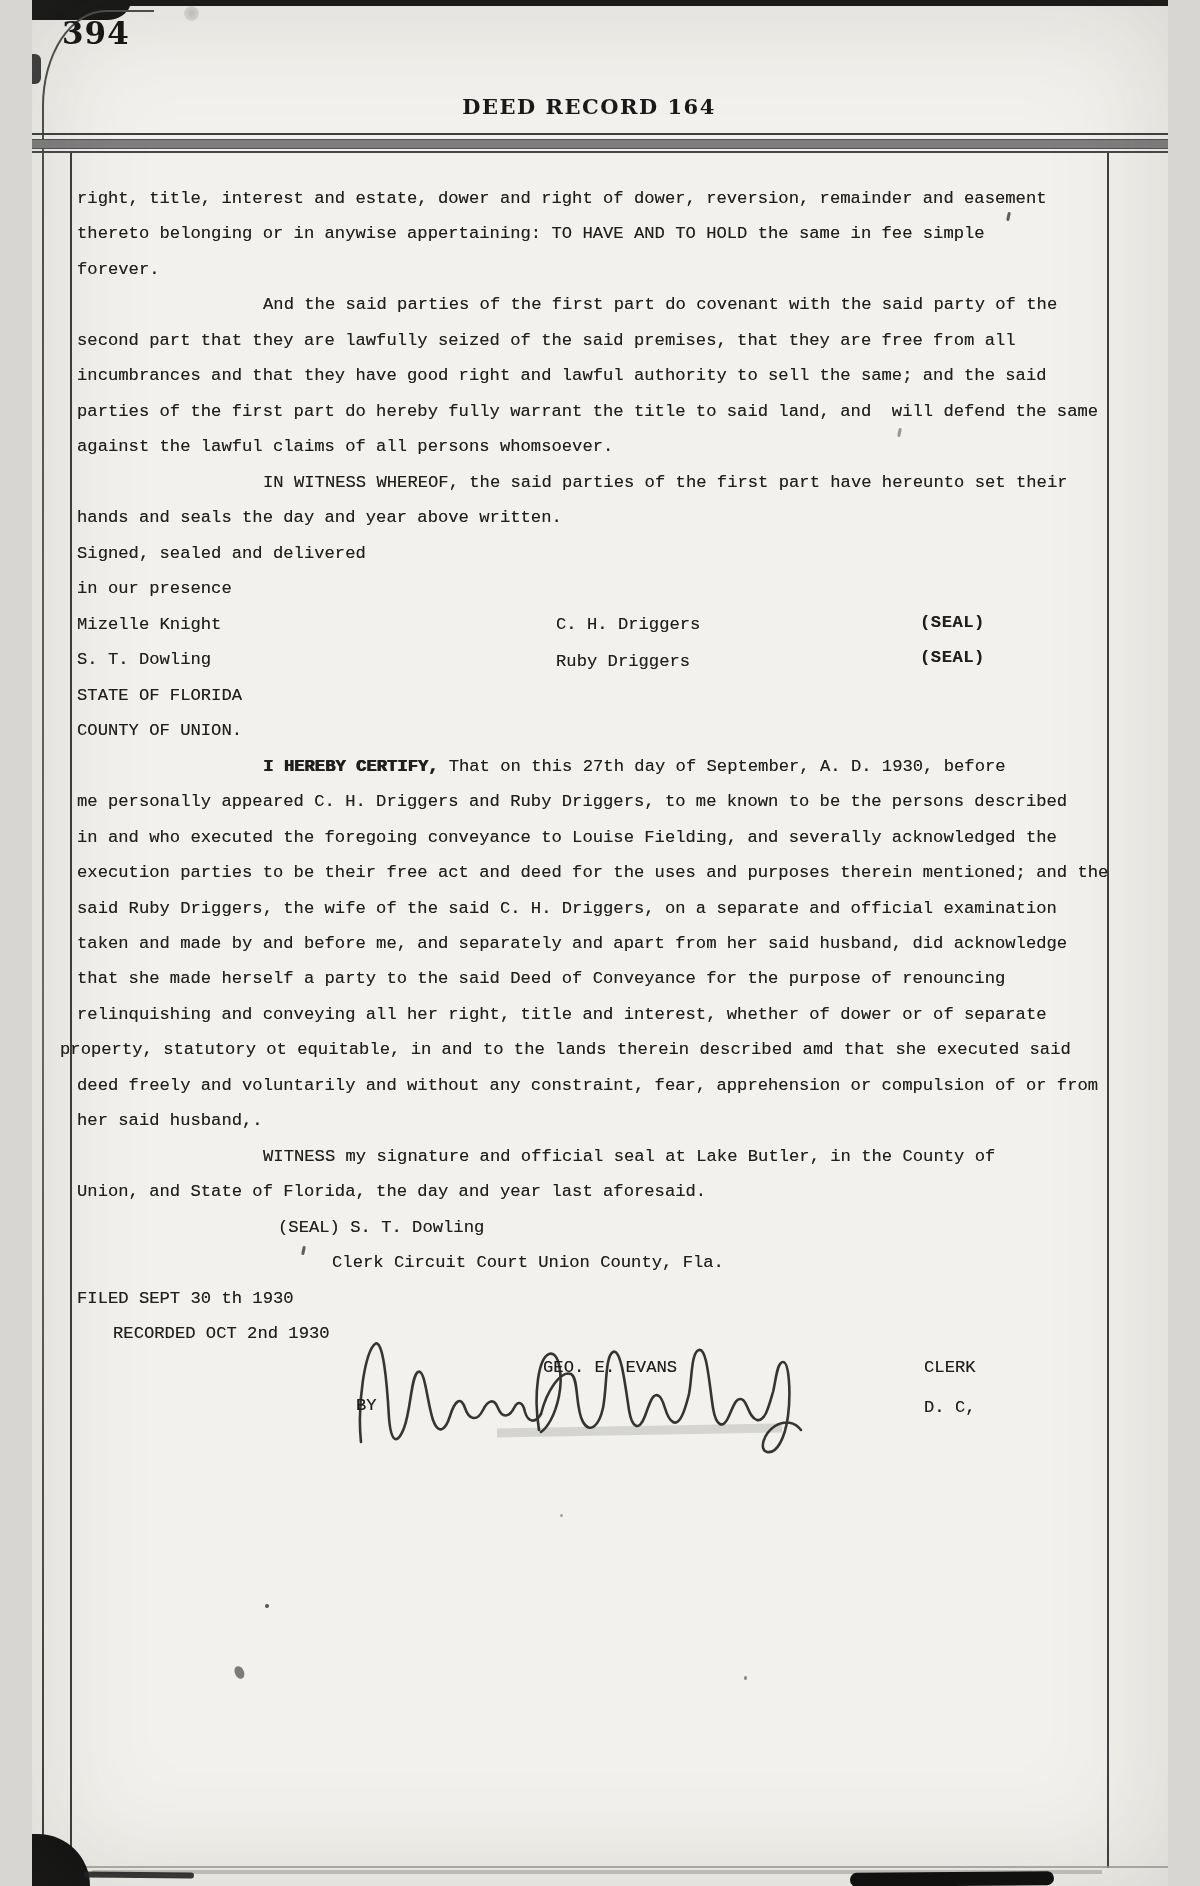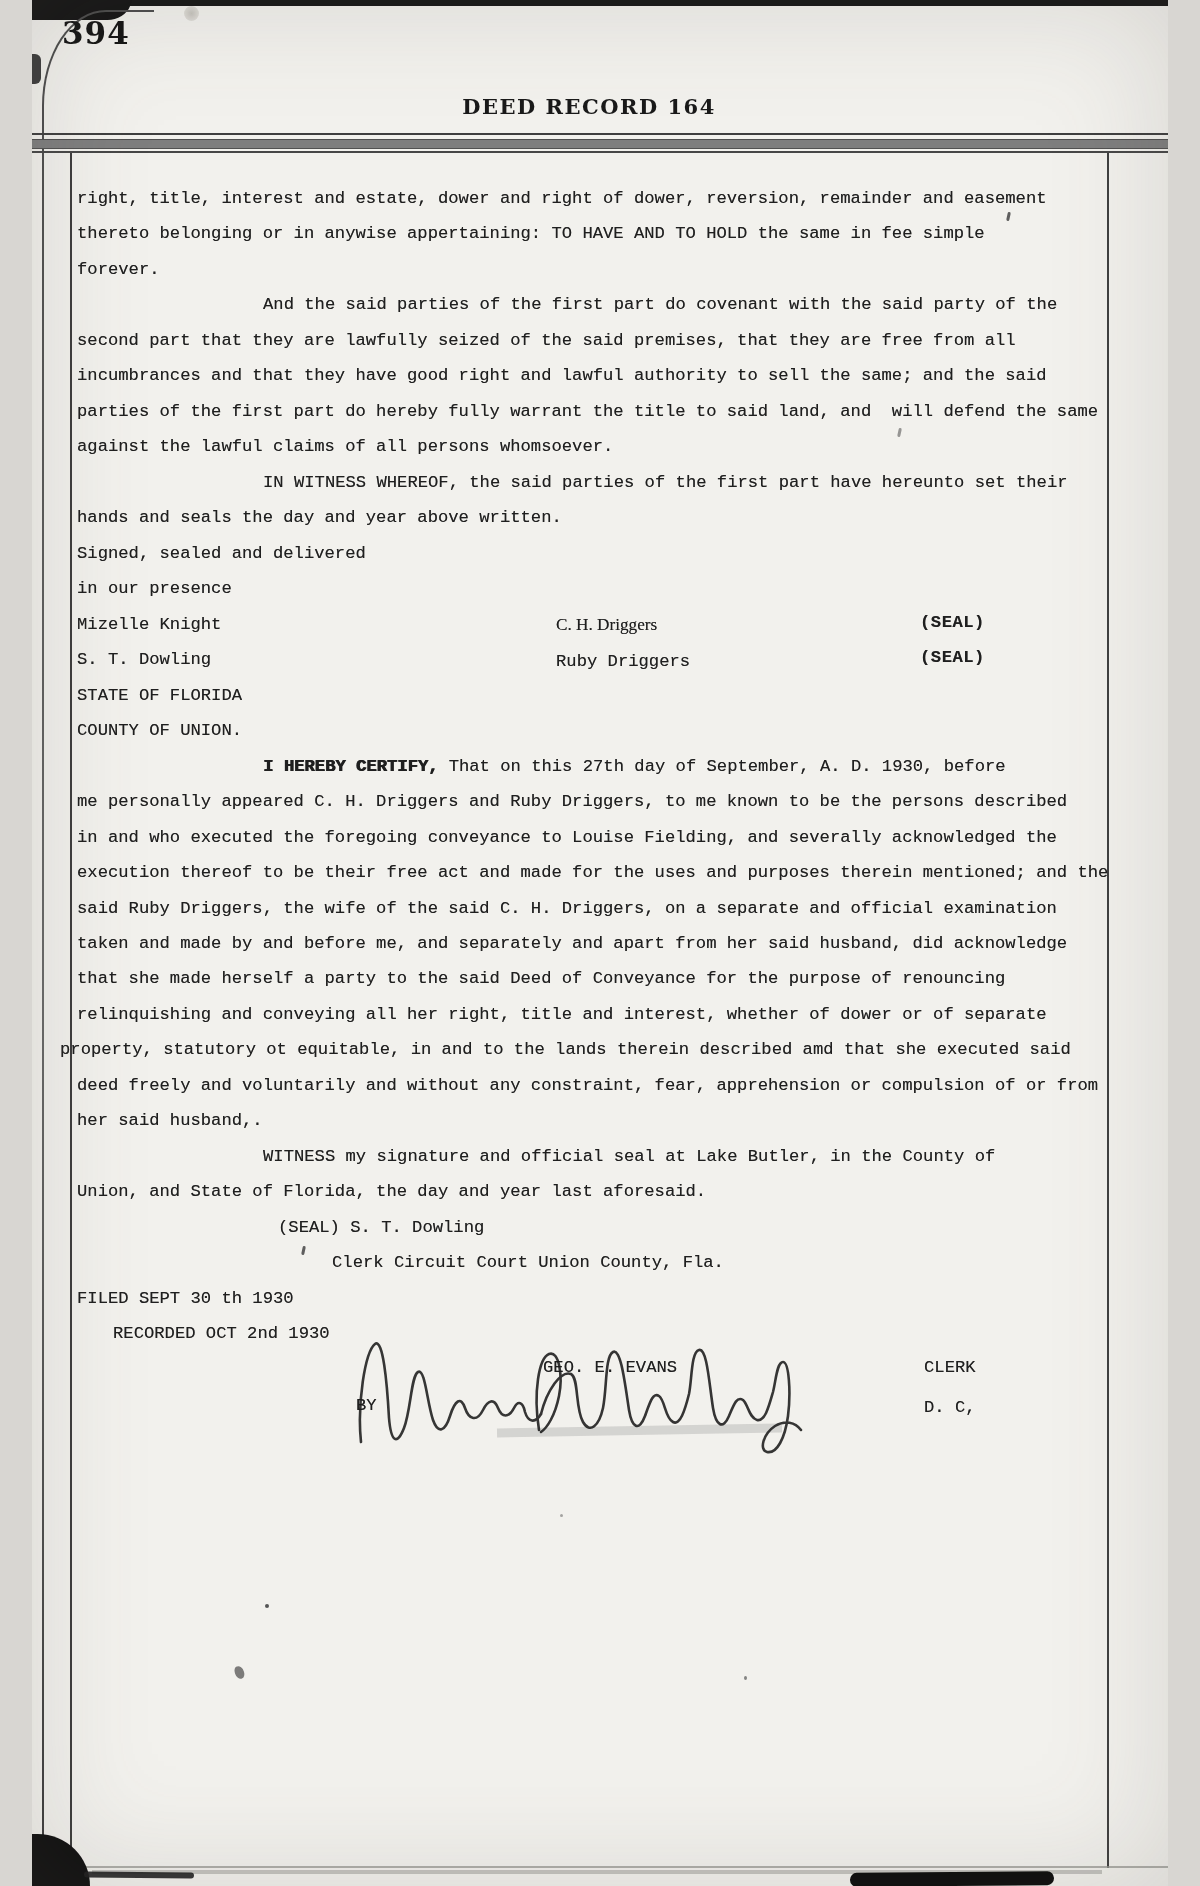--- a/index.html
+++ b/index.html
@@ -78,31 +78,31 @@
       <div class="tline" style="left: 231px; top: 295px;">And the said parties of the first part do covenant with the said party of the</div>
       <div class="tline" style="left: 45px; top: 331px;">second part that they are lawfully seized of the said premises, that they are free from all</div>
       <div class="tline" style="left: 45px; top: 366px;">incumbrances and that they have good right and lawful authority to sell the same; and the said</div>
       <div class="tline" style="left: 45px; top: 402px;">parties of the first part do hereby fully warrant the title to said land, and  will defend the same</div>
       <div class="tline" style="left: 45px; top: 437px;">against the lawful claims of all persons whomsoever.</div>
       <div class="tline" style="left: 231px; top: 473px;">IN WITNESS WHEREOF, the said parties of the first part have hereunto set their</div>
       <div class="tline" style="left: 45px; top: 508px;">hands and seals the day and year above written.</div>
       <div class="tline" style="left: 45px; top: 544px;">Signed, sealed and delivered</div>
       <div class="tline" style="left: 45px; top: 579px;">in our presence</div>
       <div class="tline" style="left: 45px; top: 615px;">Mizelle Knight</div>
-      <div class="tline" style="left: 524px; top: 615px; font-family: Liberation Serif, serif;">C. H. Driggers</div>
+      <div class="tline" style="left: 524px; top: 615px;">C. H. Driggers</div>
       <div class="tline seal" style="left: 888px; top: 613px;">(SEAL)</div>
       <div class="tline" style="left: 45px; top: 650px;">S. T. Dowling</div>
       <div class="tline" style="left: 524px; top: 652px;">Ruby Driggers</div>
       <div class="tline seal" style="left: 888px; top: 648px;">(SEAL)</div>
       <div class="tline" style="left: 45px; top: 686px;">STATE OF FLORIDA</div>
       <div class="tline" style="left: 45px; top: 721px;">COUNTY OF UNION.</div>
       <div class="tline" style="left: 231px; top: 757px;"><span class="overstruck">I HEREBY CERTIFY,</span><span> That on this 27th day of September, A. D. 1930, before</span></div>
       <div class="tline" style="left: 45px; top: 792px;">me personally appeared C. H. Driggers and Ruby Driggers, to me known to be the persons described</div>
       <div class="tline" style="left: 45px; top: 828px; text-align: right;">in and who executed the foregoing conveyance to Louise Fielding, and severally acknowledged the</div>
-      <div class="tline" style="left: 45px; top: 863px;">execution thereof to be their free act and made for the uses and purposes therein mentioned; and the</div>
+      <div class="tline" style="left: 45px; top: 863px;">execution parties to be their free act and deed for the uses and purposes therein mentioned; and the</div>
       <div class="tline" style="left: 45px; top: 899px;">said Ruby Driggers, the wife of the said C. H. Driggers, on a separate and official examination</div>
       <div class="tline" style="left: 45px; top: 934px;">taken and made by and before me, and separately and apart from her said husband, did acknowledge</div>
       <div class="tline" style="left: 45px; top: 969px;">that she made herself a party to the said Deed of Conveyance for the purpose of renouncing</div>
       <div class="tline" style="left: 45px; top: 1005px;">relinquishing and conveying all her right, title and interest, whether of dower or of separate</div>
       <div class="tline" style="left: 28px; top: 1040px;">property, statutory ot equitable, in and to the lands therein described amd that she executed said</div>
       <div class="tline" style="left: 45px; top: 1076px;">deed freely and voluntarily and without any constraint, fear, apprehension or compulsion of or from</div>
       <div class="tline" style="left: 45px; top: 1111px;">her said husband,.</div>
       <div class="tline" style="left: 231px; top: 1147px;">WITNESS my signature and official seal at Lake Butler, in the County of</div>
       <div class="tline" style="left: 45px; top: 1182px;">Union, and State of Florida, the day and year last aforesaid.</div>
       <div class="tline" style="left: 246px; top: 1218px;">(SEAL) S. T. Dowling</div>

